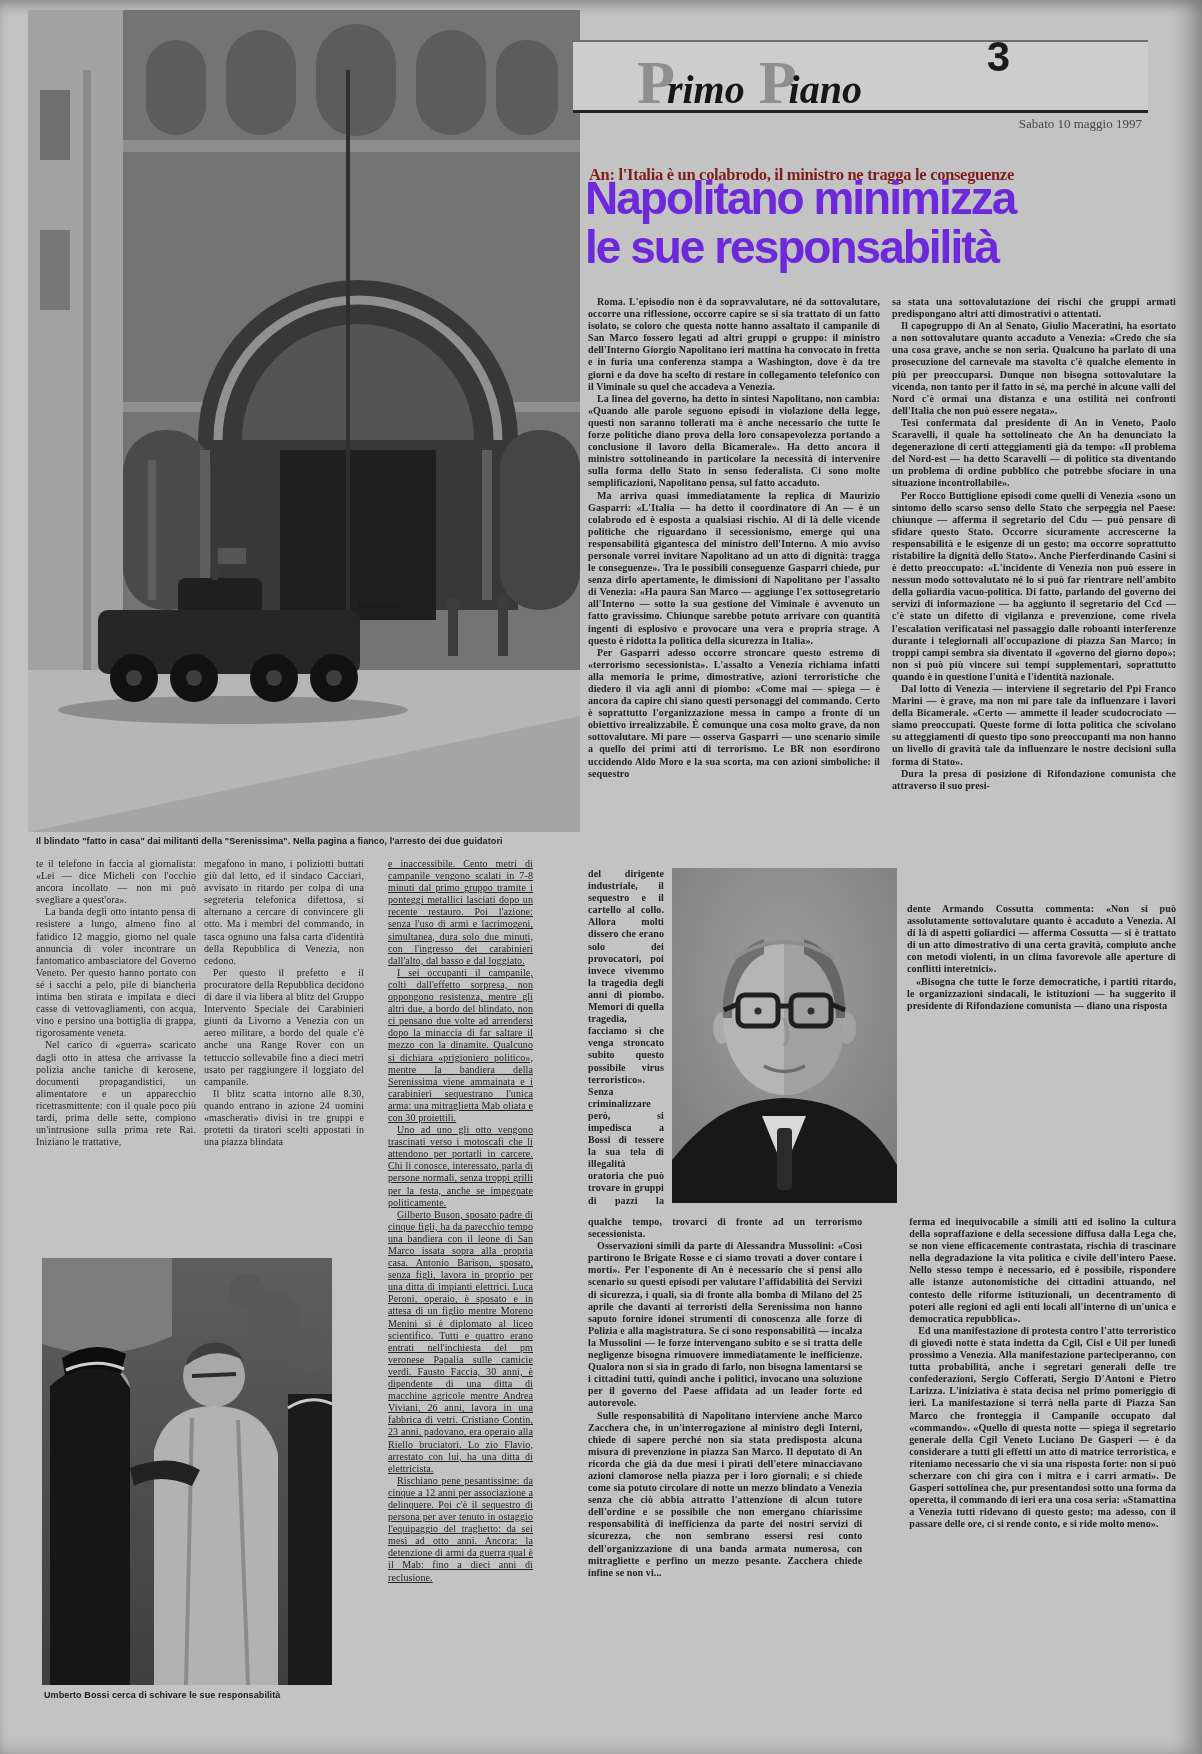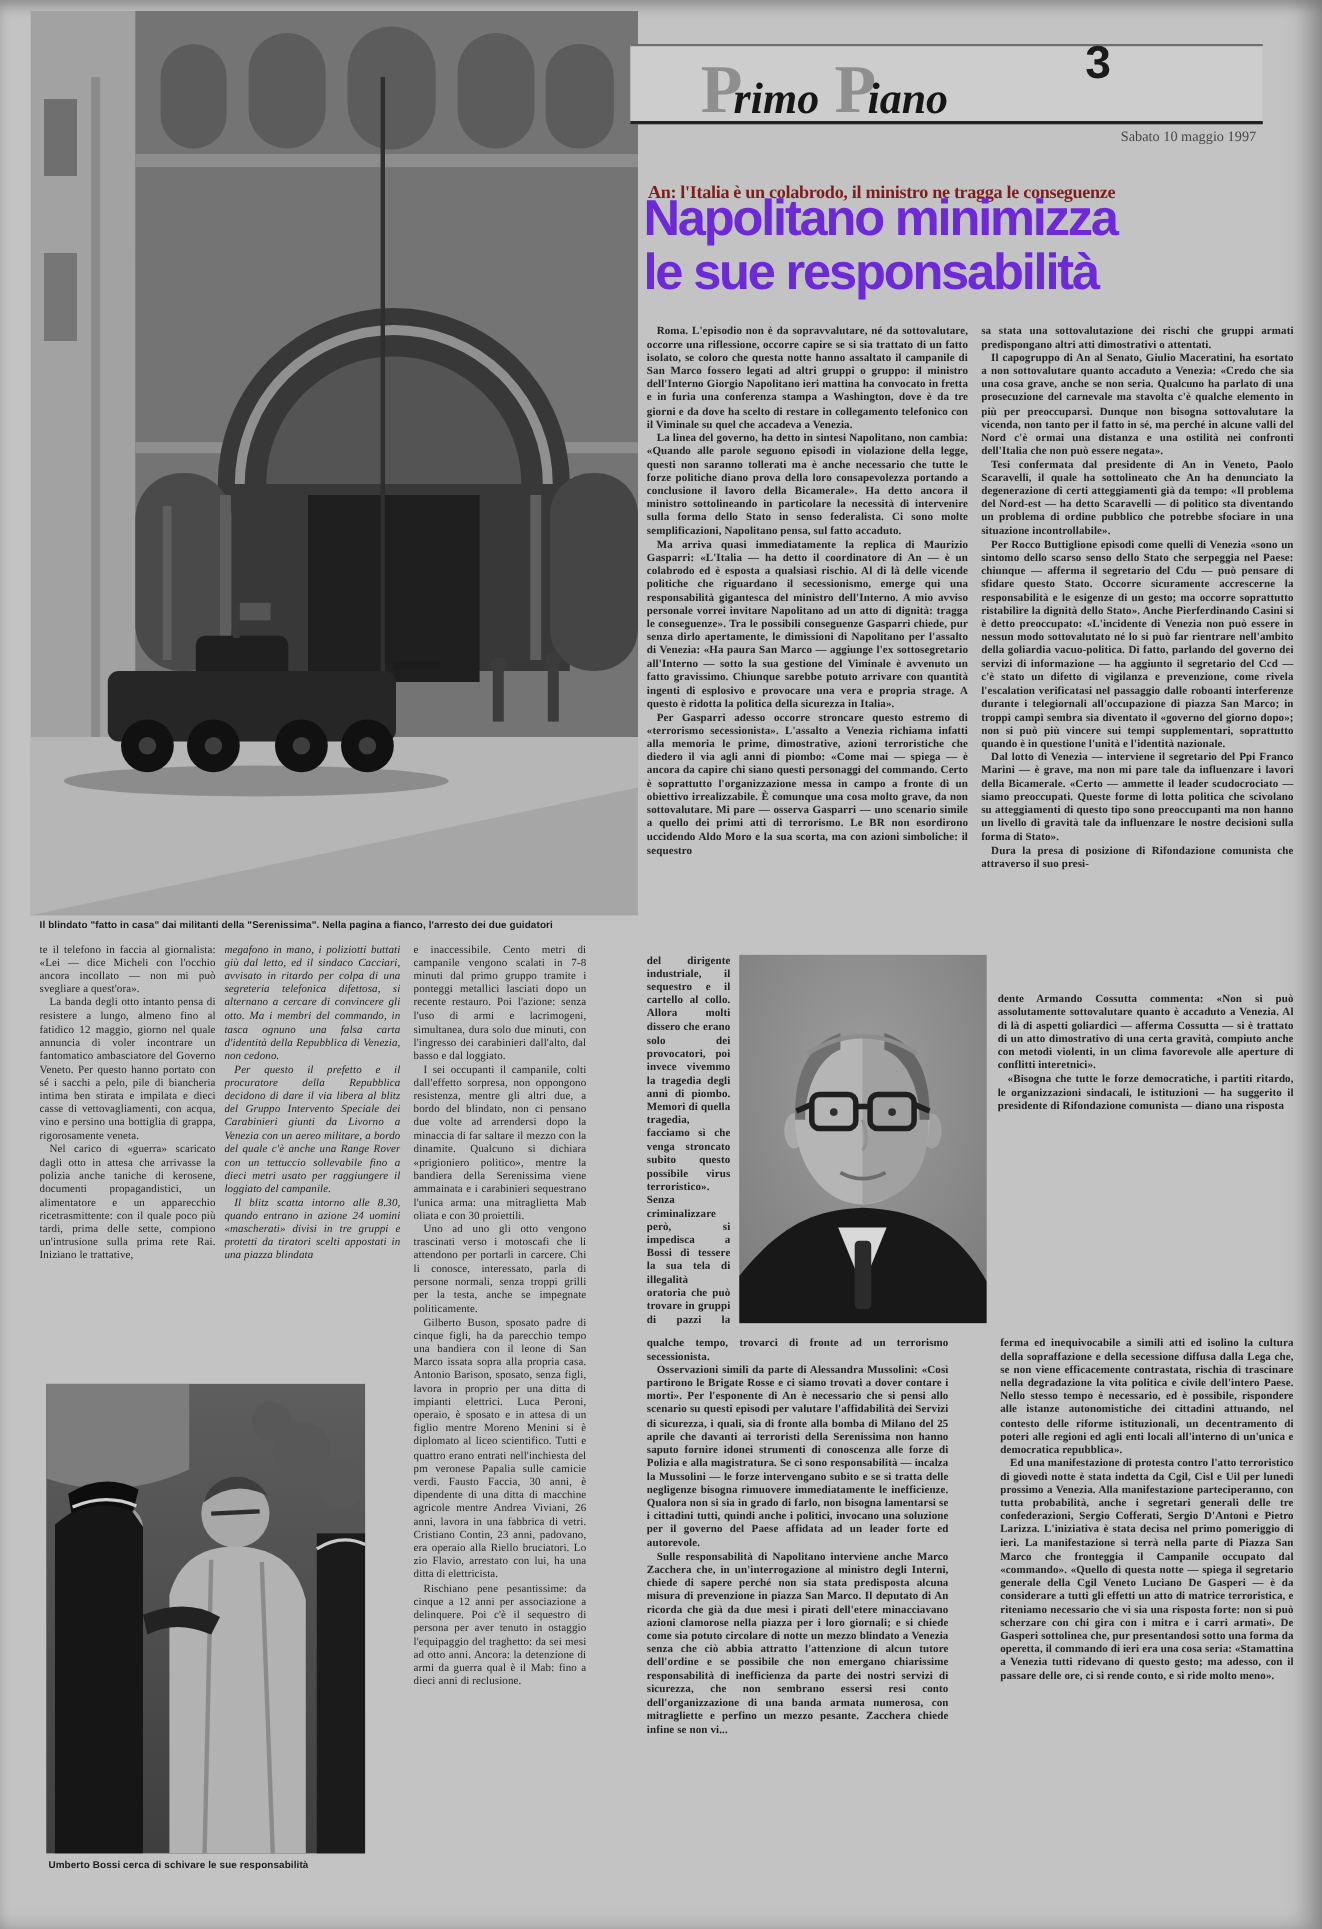--- a/index.html
+++ b/index.html
@@ -30,22 +30,22 @@
   .bodytext{font:10px/12.1px "Liberation Serif",serif;color:#222;letter-spacing:.1px;}
   .colbox{overflow:hidden;}
   
   .left-flow{position:absolute;left:36px;top:836px;width:497px;}
   .caption{font:bold 9px/1.25 "Liberation Sans",sans-serif;color:#1b1b1b;}
   .caption-top{white-space:nowrap;overflow:hidden;height:22px;}
   .left-cols{display:flex;}
   .left-sub{width:328px;flex:0 0 auto;}
   .lr{display:flex;}
   .lcol{width:160px;height:392px;}
-  .lcol + .lcol{margin-left:8px;font-style:italic;}
-  .col3{width:161px;height:886px;margin-left:12px;}
+  .lcol + .lcol{margin-left:8px;}
+  .col3{width:161px;height:886px;margin-left:24px;text-decoration:underline;}
   .caption-bottom{margin:5px 0 0 8px;width:290px;}
   
   .right-flow{position:absolute;left:588px;top:296px;width:588px;font-weight:bold;}
   .row1{display:flex;height:566px;}
   .rcolA{width:292px;height:566px;}
   .rcolC{width:284px;height:566px;margin-left:12px;}
   .row2{display:flex;margin-top:6px;height:340px;}
   .strip{width:76px;height:338px;flex:0 0 auto;margin-right:8px;}
   .mid-right{flex:1;height:338px;margin-left:10px;margin-top:35px;}
   .row3{display:flex;margin-top:8px;height:528px;gap:35px;}

